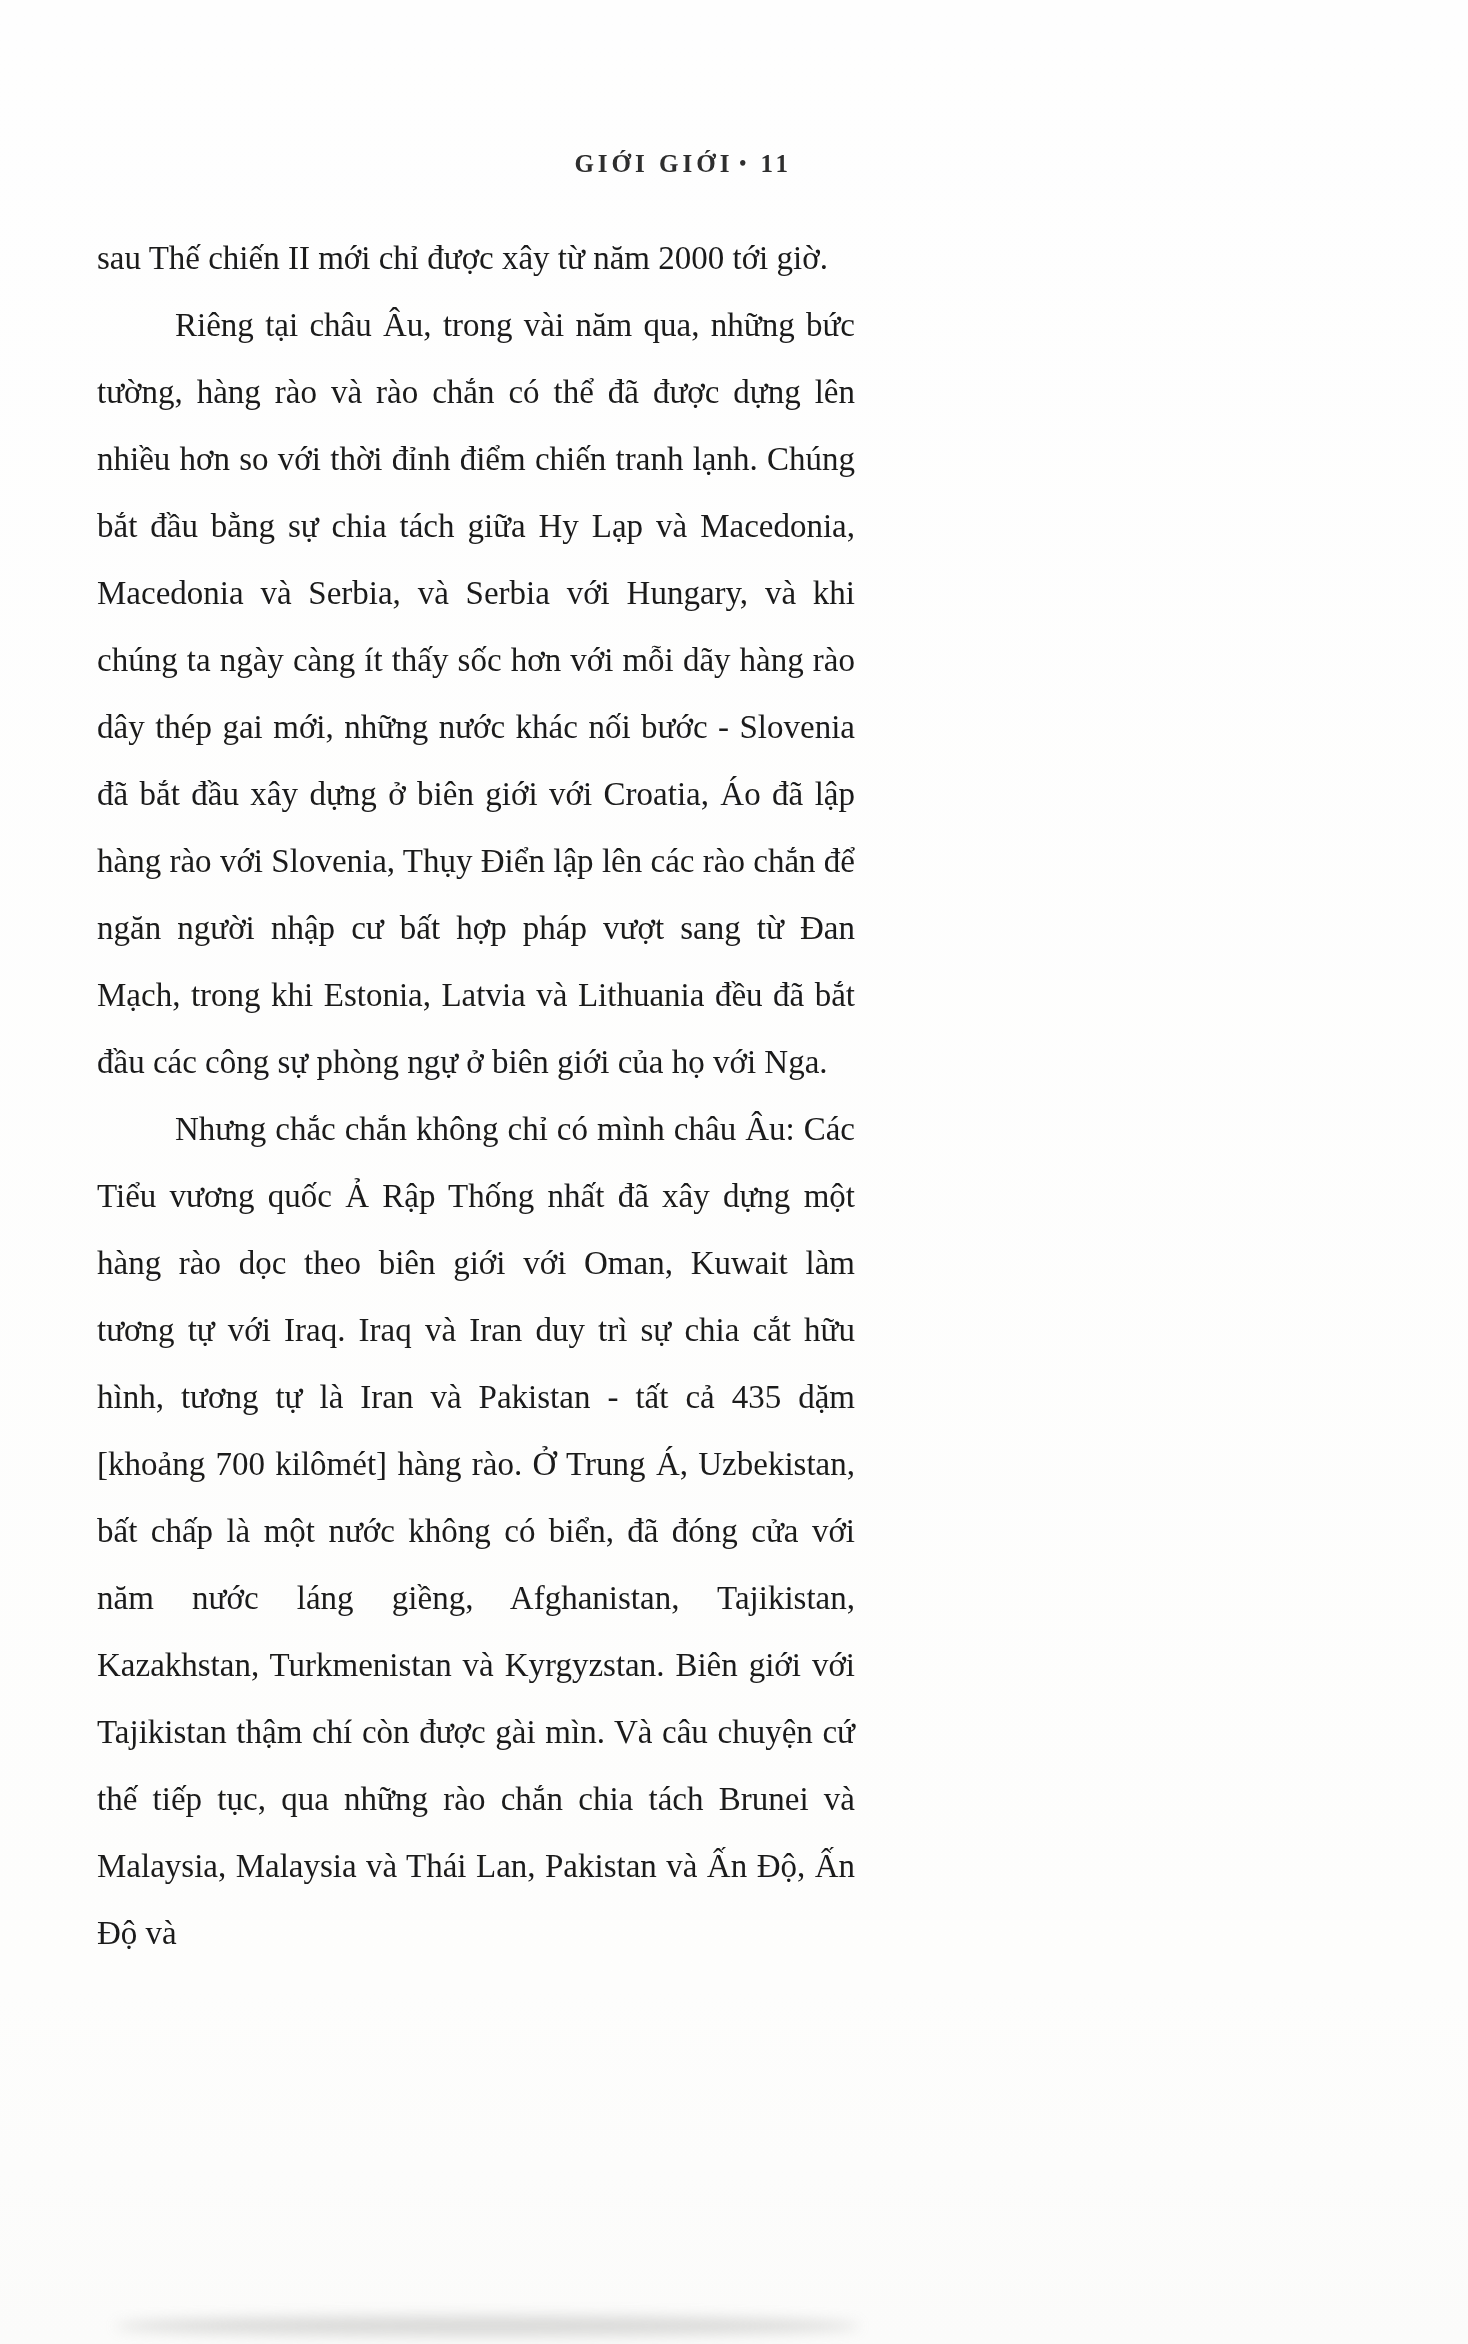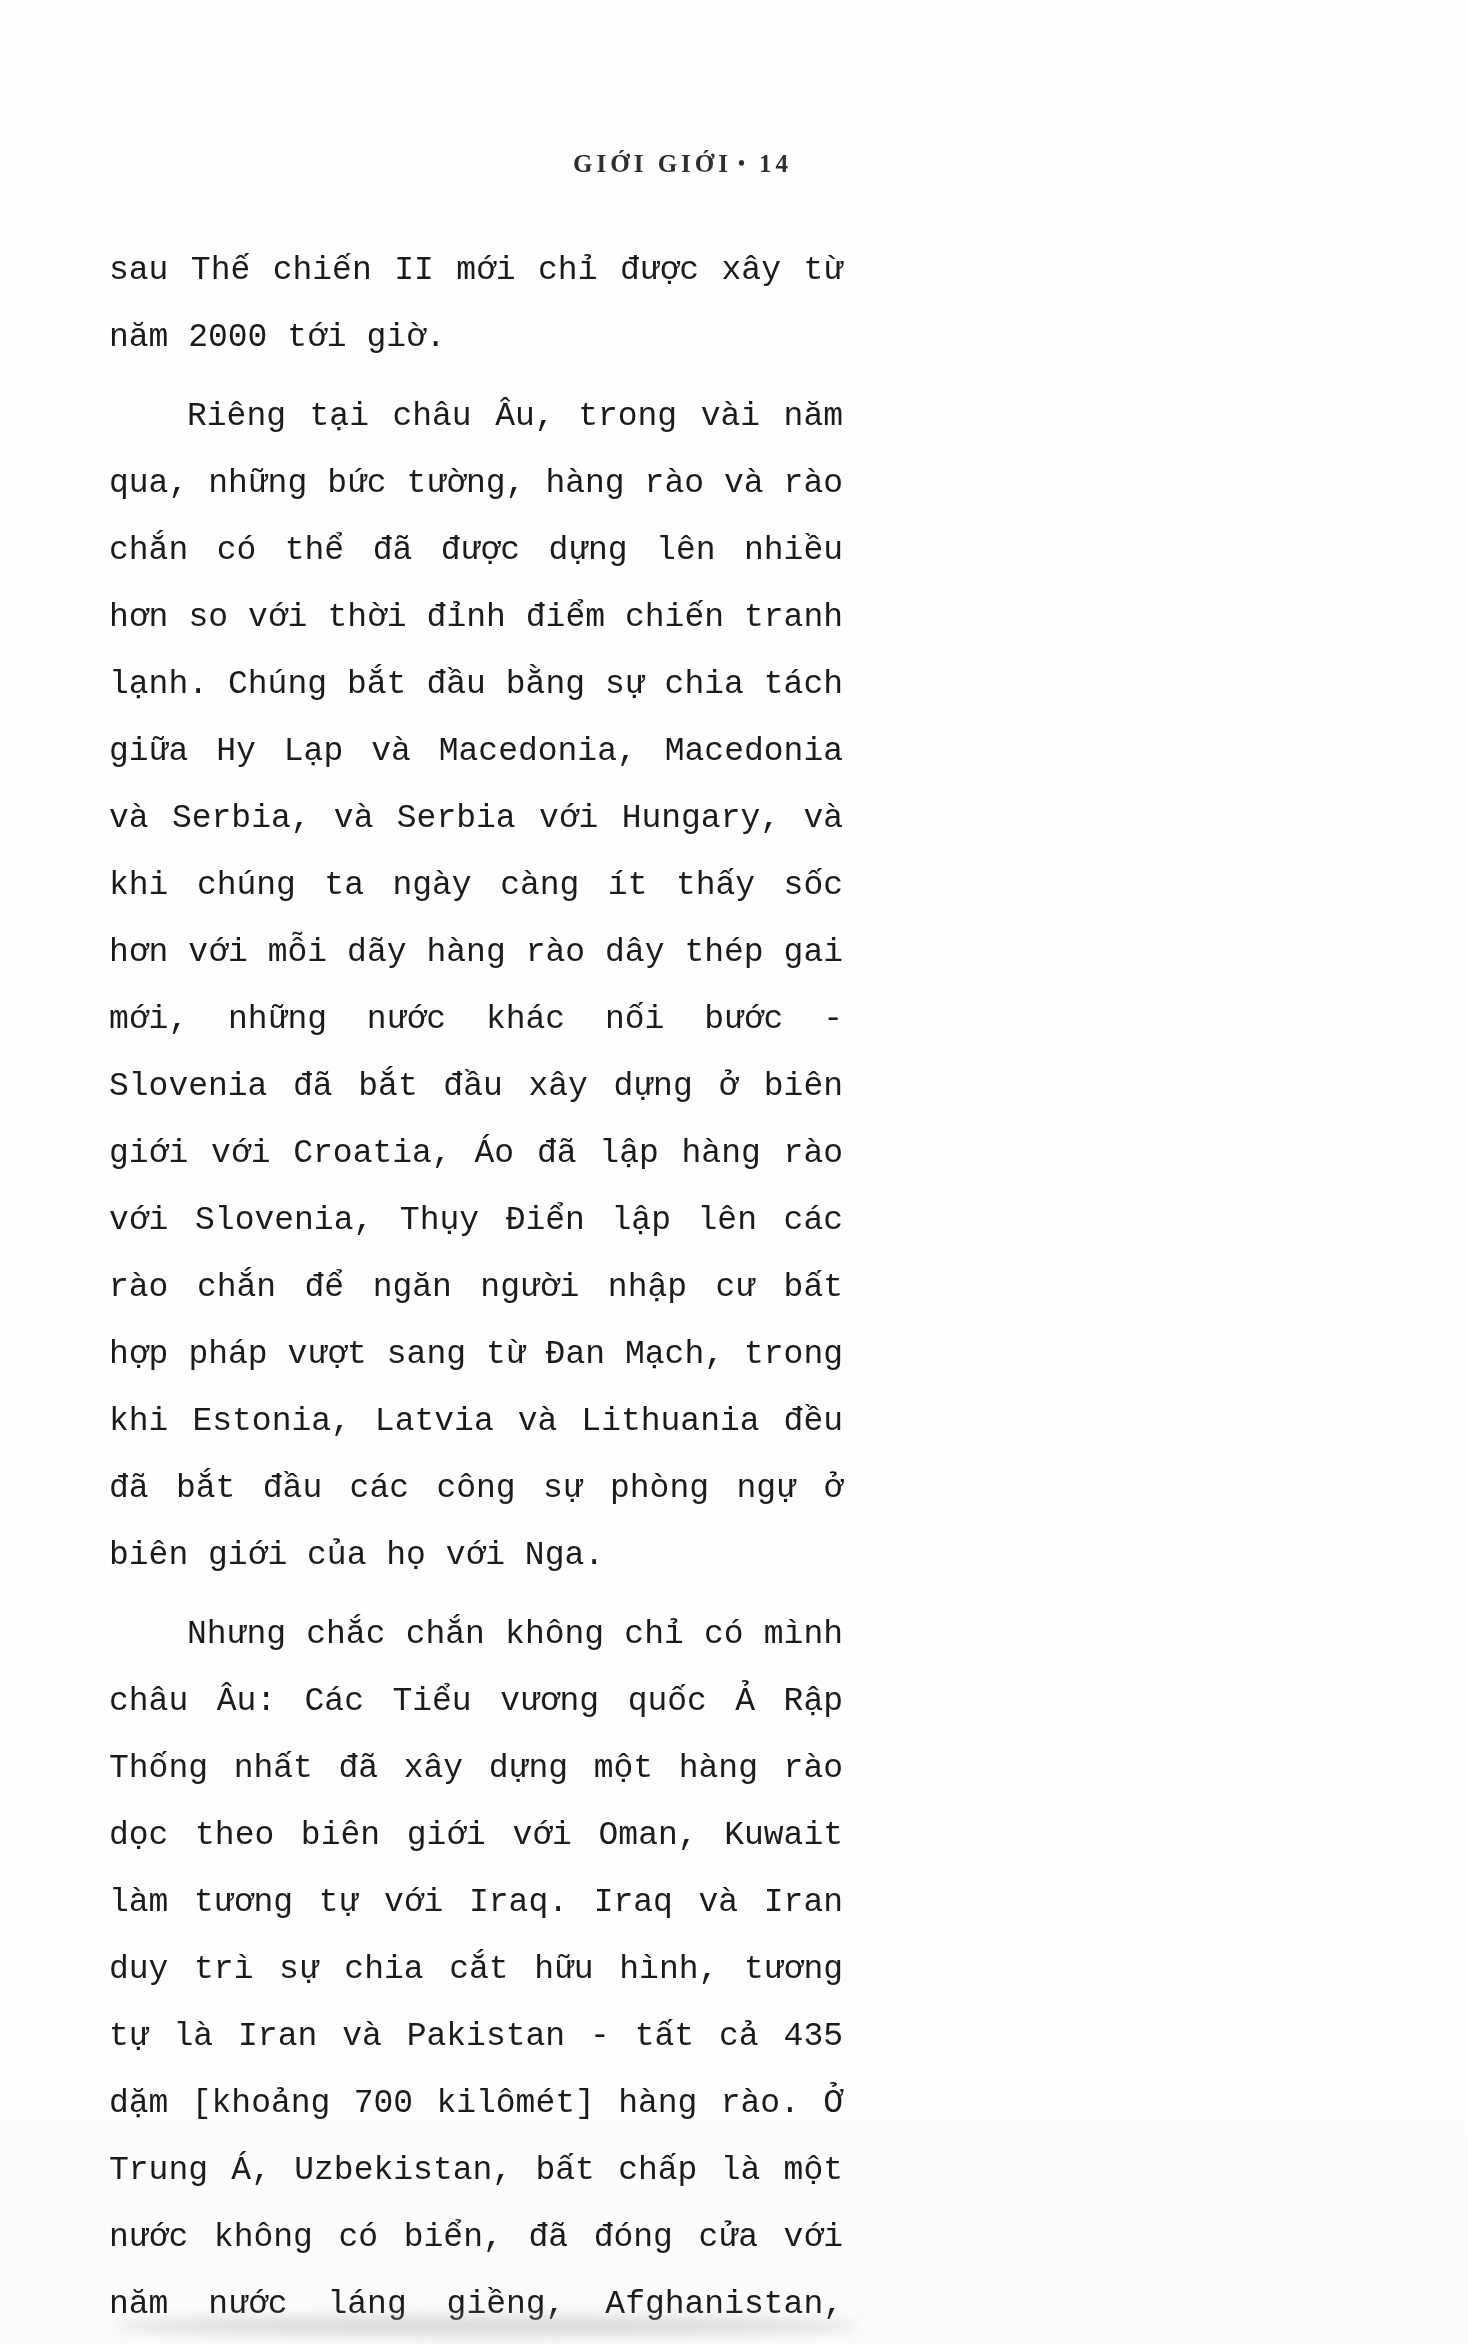--- a/index.html
+++ b/index.html
@@ -40,23 +40,22 @@
     position: absolute;
     top: 225px;
     left: 97px;
     width: 758px;
     font-size: 33px;
     line-height: 67px;
     text-align: justify;
     color: #1b1b1b;
   }
   .body-text p {
-    margin: 12px;
+    margin: 0;
     text-indent: 78px;
-    font-family: Liberation Mono, monospace;
   }
   .body-text p.no-indent {
     text-indent: 0;
   }
   .scan-shadow {
     position: absolute;
     left: 115px;
     top: 2316px;
     width: 745px;
     height: 20px;
@@ -65,21 +64,21 @@
     filter: blur(7px);
     border-radius: 50%;
   }
 </style>
 </head>
 <body>
 
 <div class="page">
 
   <div class="running-header">
-    <span>GIỚI GIỚI</span><span class="sep">•</span><span>14</span>
+    <span>GIỚI GIỚI</span><span class="sep">•</span><span>11</span>
   </div>
 
   <div class="body-text">
     <p class="no-indent">sau Thế chiến II mới chỉ được xây từ năm 2000 tới giờ.</p>
     <p>Riêng tại châu Âu, trong vài năm qua, những bức tường, hàng rào và rào chắn có thể đã được dựng lên nhiều hơn so với thời đỉnh điểm chiến tranh lạnh. Chúng bắt đầu bằng sự chia tách giữa Hy Lạp và Macedonia, Macedonia và Serbia, và Serbia với Hungary, và khi chúng ta ngày càng ít thấy sốc hơn với mỗi dãy hàng rào dây thép gai mới, những nước khác nối bước - Slovenia đã bắt đầu xây dựng ở biên giới với Croatia, Áo đã lập hàng rào với Slovenia, Thụy Điển lập lên các rào chắn để ngăn người nhập cư bất hợp pháp vượt sang từ Đan Mạch, trong khi Estonia, Latvia và Lithuania đều đã bắt đầu các công sự phòng ngự ở biên giới của họ với Nga.</p>
     <p>Nhưng chắc chắn không chỉ có mình châu Âu: Các Tiểu vương quốc Ả Rập Thống nhất đã xây dựng một hàng rào dọc theo biên giới với Oman, Kuwait làm tương tự với Iraq. Iraq và Iran duy trì sự chia cắt hữu hình, tương tự là Iran và Pakistan - tất cả 435 dặm [khoảng 700 kilômét] hàng rào. Ở Trung Á, Uzbekistan, bất chấp là một nước không có biển, đã đóng cửa với năm nước láng giềng, Afghanistan, Tajikistan, Kazakhstan, Turkmenistan và Kyrgyzstan. Biên giới với Tajikistan thậm chí còn được gài mìn. Và câu chuyện cứ thế tiếp tục, qua những rào chắn chia tách Brunei và Malaysia, Malaysia và Thái Lan, Pakistan và Ấn Độ, Ấn Độ và</p>
   </div>
 
   <div class="scan-shadow"></div>
 

